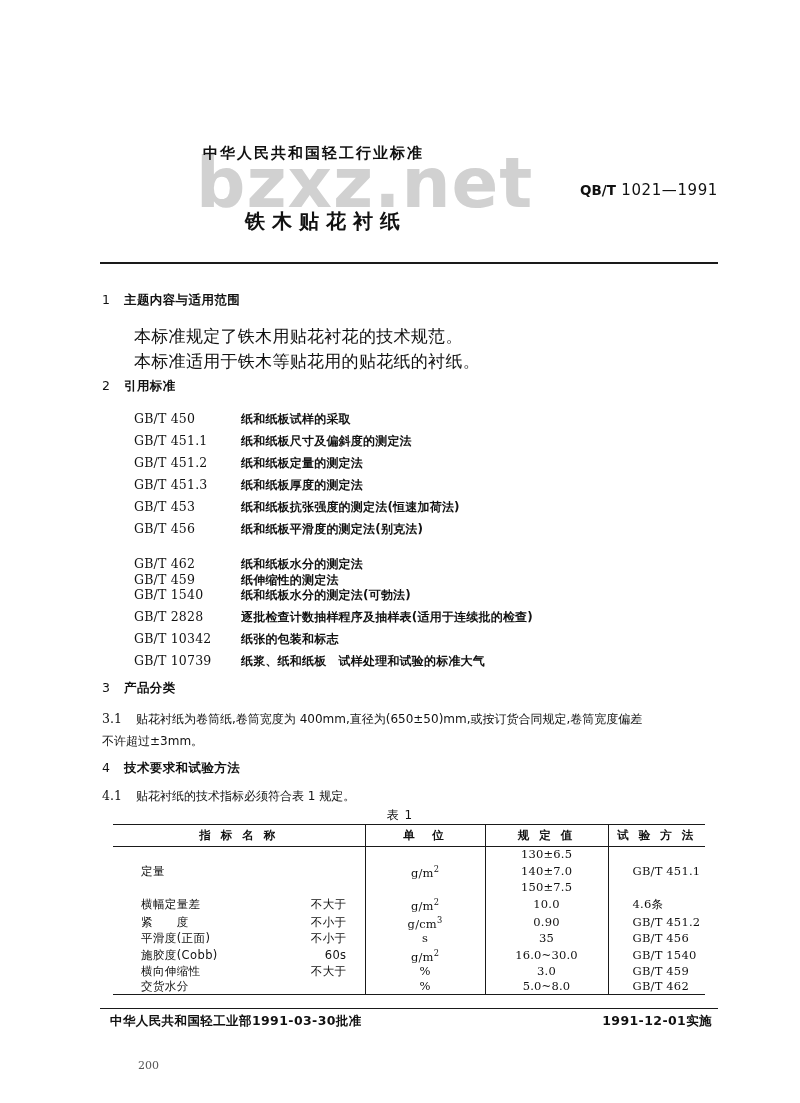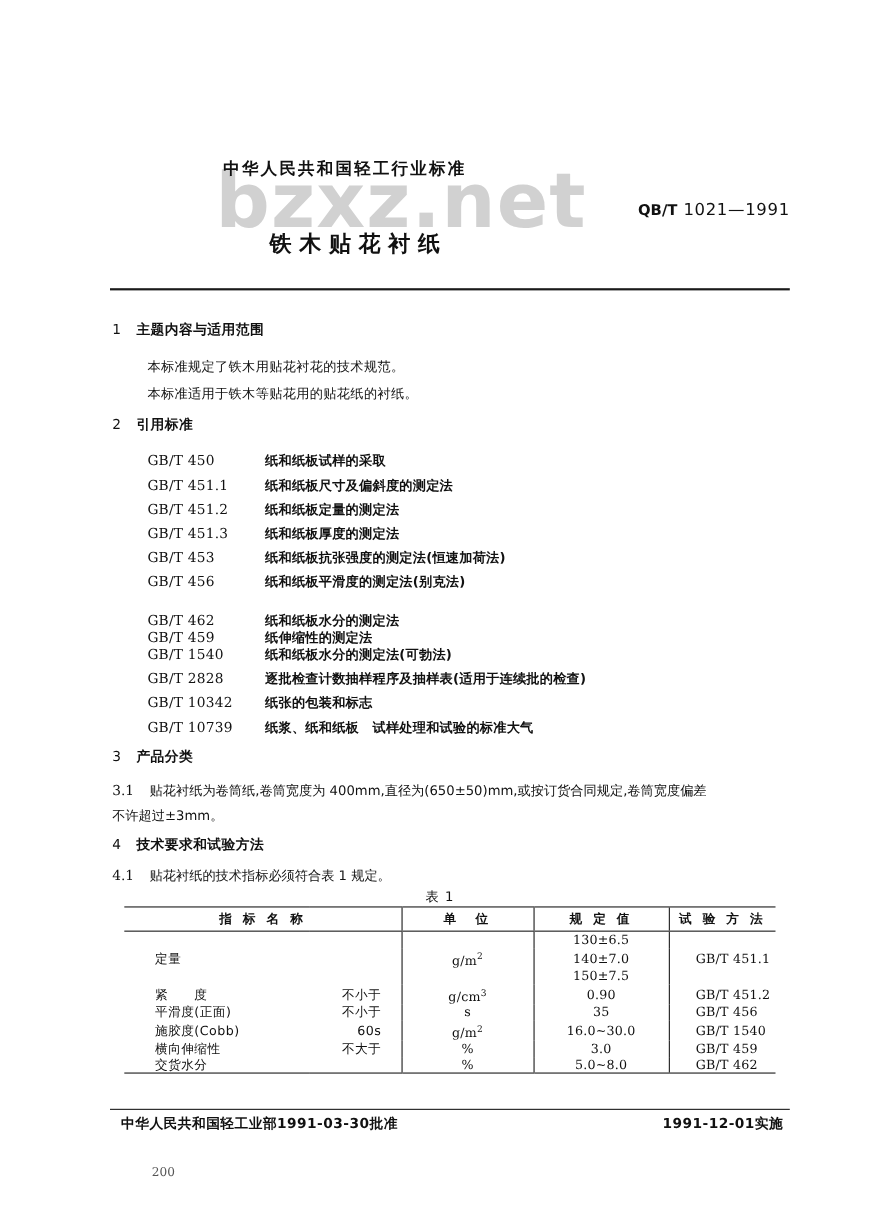--- a/index.html
+++ b/index.html
@@ -95,21 +95,21 @@
     letter-spacing: .4px;
     white-space: nowrap;
   }
   .sec-head .num {
     display: inline-block;
     width: 22px;
     font-weight: normal;
   }
   .para {
     position: absolute;
-    font-size: 12px;
+    font-size: 17px;
     letter-spacing: .3px;
     white-space: nowrap;
   }
   .para-cn {
     font-family: "DejaVu Sans", "Liberation Sans", sans-serif;
   }
   .ref-line {
     position: absolute;
     font-size: 12.5px;
     white-space: nowrap;
@@ -358,20 +358,27 @@
           <td class="c-meth vl">GB/T 451.1</td>
         </tr>
         <tr>
           <td class="c-name"></td>
           <td class="c-lim"></td>
           <td class="c-unit vl"></td>
           <td class="c-val vl">150±7.5</td>
           <td class="c-meth vl"></td>
         </tr>
         <tr>
+          <td class="c-name">横幅定量差</td>
+          <td class="c-lim">不大于</td>
+          <td class="c-unit vl">g/m<span class="sup">2</span></td>
+          <td class="c-val vl">10.0</td>
+          <td class="c-meth vl">4.6条</td>
+        </tr>
+        <tr>
           <td class="c-name">紧　　度</td>
           <td class="c-lim">不小于</td>
           <td class="c-unit vl">g/cm<span class="sup">3</span></td>
           <td class="c-val vl">0.90</td>
           <td class="c-meth vl">GB/T 451.2</td>
         </tr>
         <tr>
           <td class="c-name">平滑度(正面)</td>
           <td class="c-lim">不小于</td>
           <td class="c-unit vl">s</td>

